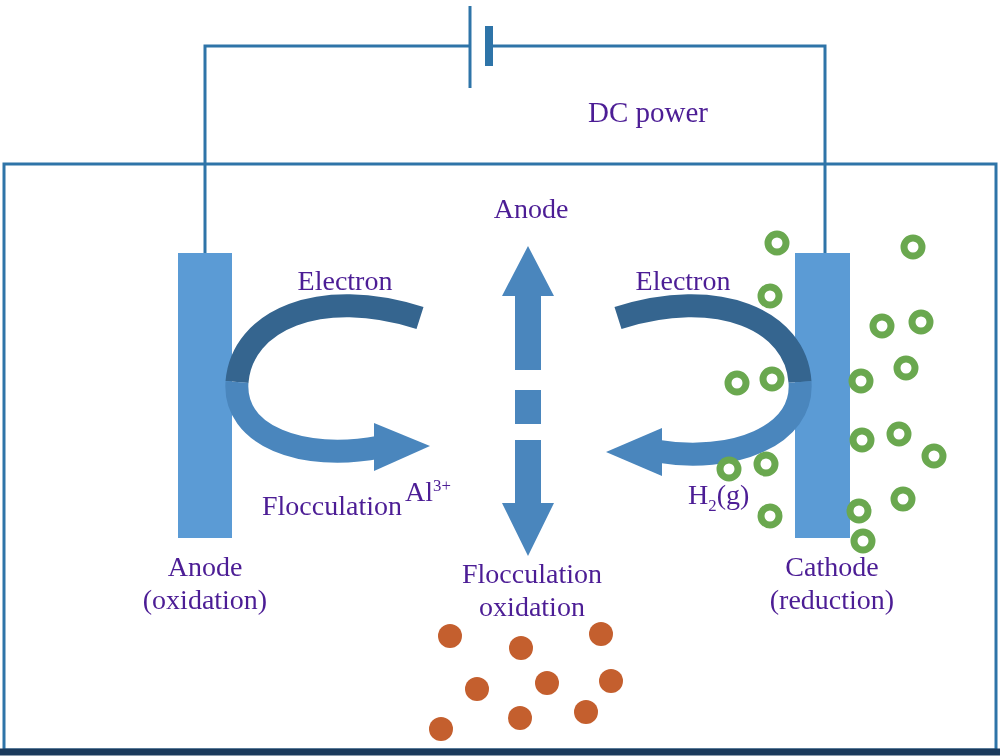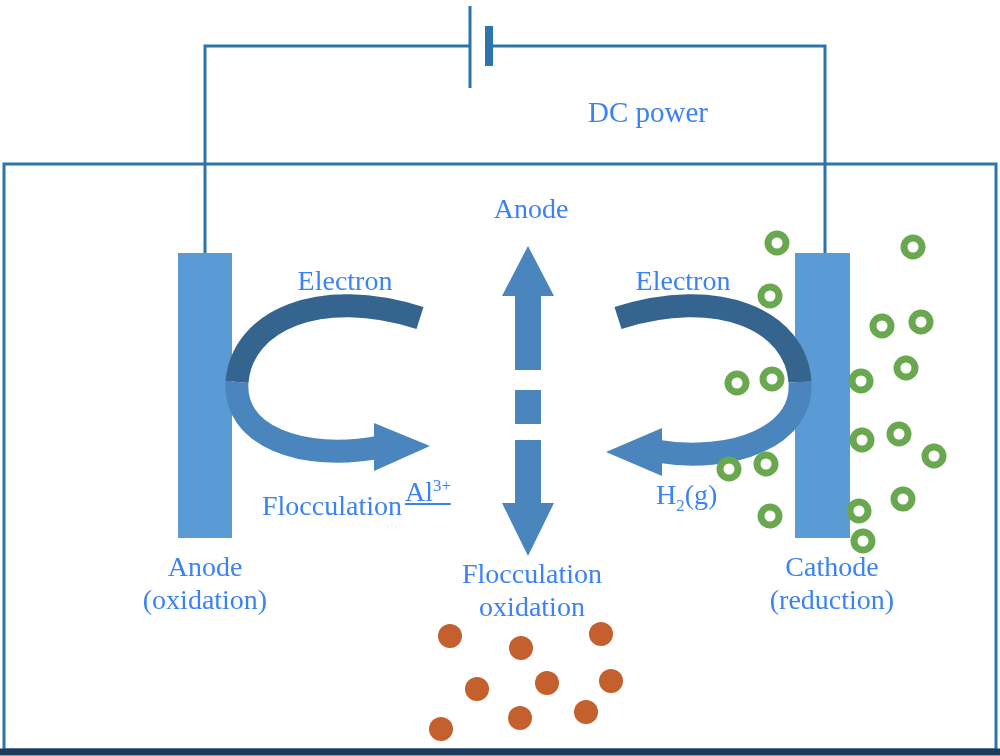--- a/index.html
+++ b/index.html
@@ -13,27 +13,27 @@
     overflow: hidden;
   }
   .layer {
     position: absolute;
     left: 0; top: 0;
     width: 1000px; height: 756px;
   }
   .label {
     position: absolute;
     font-size: 28px;
-    color: #3b82f6;
+    color: #4c1d95;
     white-space: nowrap;
     line-height: 1.15;
   }
   .label.center { text-align: center; }
   .label .line { line-height: 1.18; }
-  .raised { position: relative; top: -14px; margin-left: 3px; text-decoration: underline; }
+  .raised { position: relative; top: -14px; margin-left: 3px; }
   sup { font-size: 0.6em; vertical-align: super; }
   sub { font-size: 0.6em; vertical-align: sub; }
   .dc { font-size: 29px; }
 </style>
 </head>
 <body>
 
 <div class="canvas">
 
   <svg class="layer" viewBox="0 0 1000 756" xmlns="http://www.w3.org/2000/svg">
@@ -100,21 +100,21 @@
   <div class="label center" style="left:451px; top:193px; width:160px;">Anode</div>
 
   <div class="label center" style="left:270px; top:265px; width:150px;">Electron</div>
 
   <div class="label center" style="left:608px; top:265px; width:150px;">Electron</div>
 
   <div class="label" style="left:262px; top:490px;">
     <span>Flocculation</span><span class="raised"><span>Al</span><sup>3+</sup></span>
   </div>
 
-  <div class="label" style="left:656px; top:479px;">
+  <div class="label" style="left:688px; top:479px;">
     <span>H</span><sub>2</sub><span>(g)</span>
   </div>
 
   <div class="label center" style="left:732px; top:550px; width:200px;">
     <div class="line">Cathode</div>
     <div class="line">(reduction)</div>
   </div>
 
   <div class="label center" style="left:105px; top:550px; width:200px;">
     <div class="line">Anode</div>

